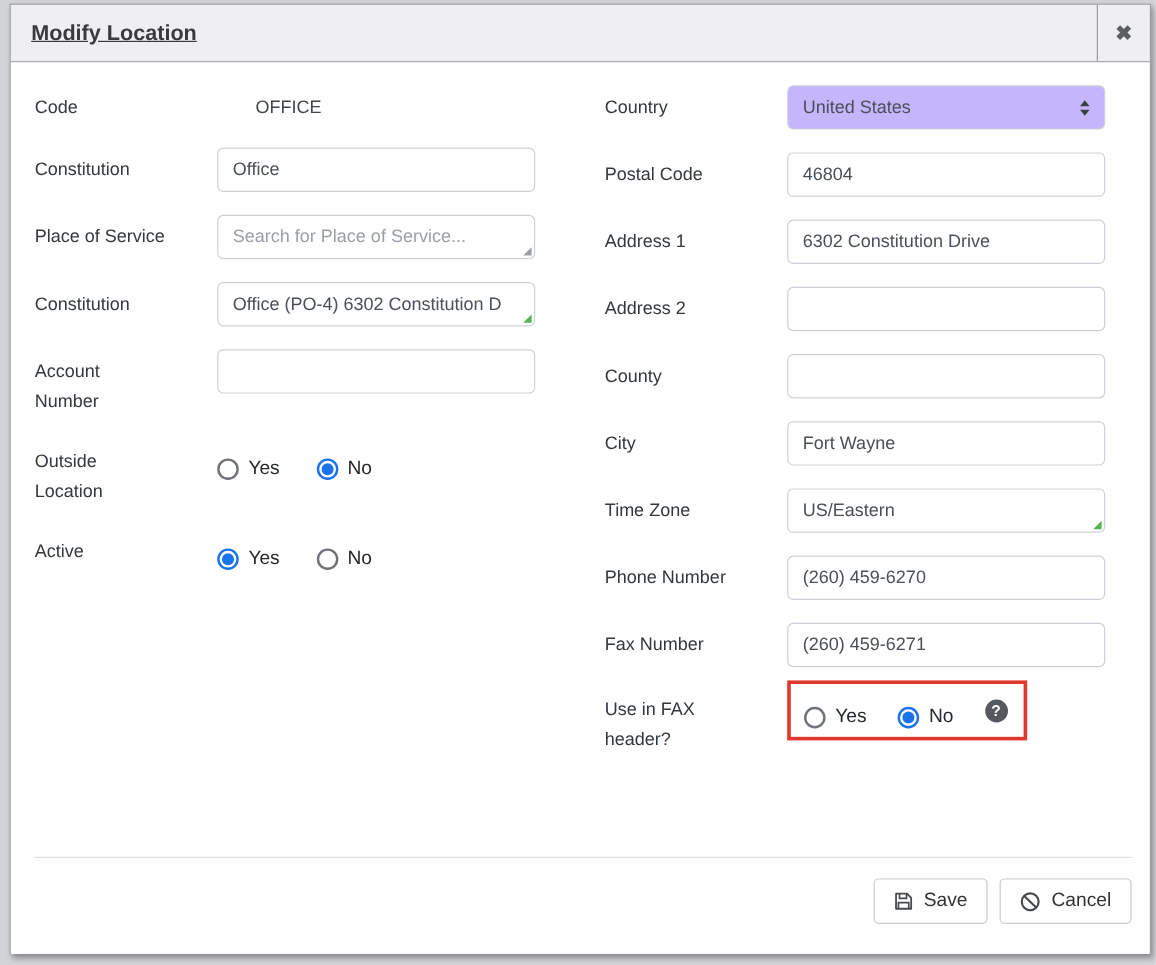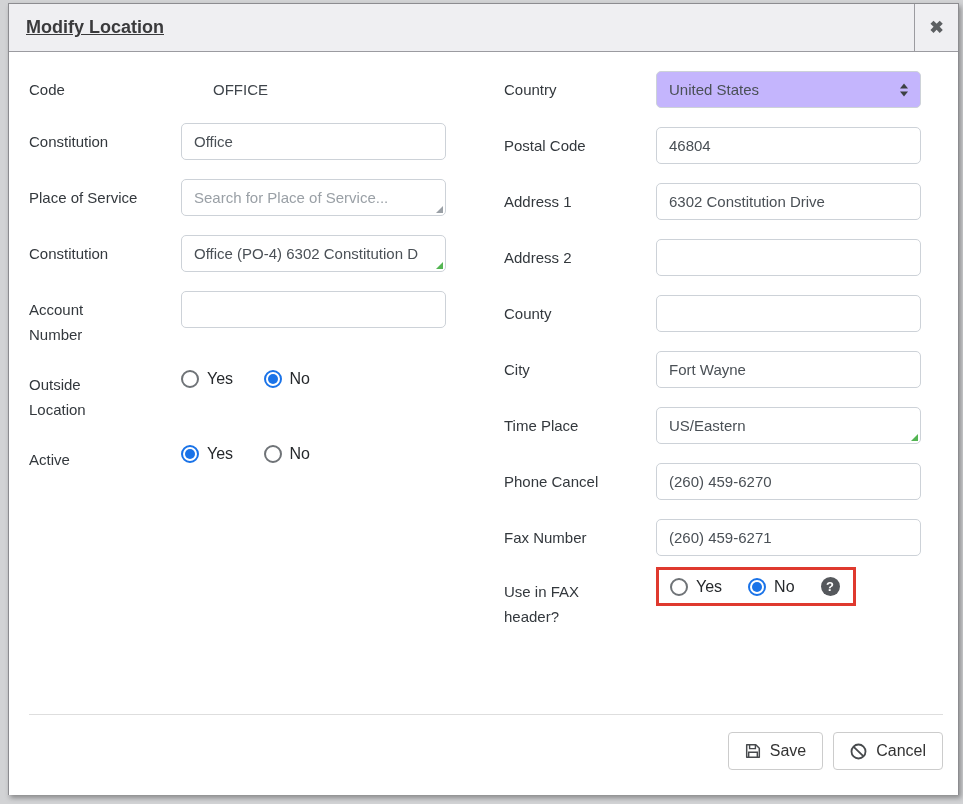--- a/index.html
+++ b/index.html
@@ -90,21 +90,21 @@
     border-left: 4.5px solid transparent; border-right: 4.5px solid transparent;
     border-bottom: 5.5px solid #3c4043;
     margin-bottom: 3px;
   }
   .caret-down {
     width: 0; height: 0;
     border-left: 4.5px solid transparent; border-right: 4.5px solid transparent;
     border-top: 5.5px solid #3c4043;
   }
   .radio-row { padding-top: 4px; }
-  .radio-group { display: inline-flex; align-items: flex-start; margin-right: 26px; cursor: pointer; }
+  .radio-group { display: inline-flex; align-items: flex-start; margin-right: 26px; cursor: pointer; margin-top: 12px; }
   .radio {
     width: 18px; height: 18px;
     border: 2px solid #6f7377; border-radius: 50%;
     background: #fff;
     position: relative;
     flex-shrink: 0;
   }
   .radio.checked { border-color: #1a73e8; }
   .radio.checked::after {
     content: ""; position: absolute; inset: 2px;
@@ -265,29 +265,29 @@
 
       <div class="row">
         <span class="lbl">City</span>
         <div class="field-wrap">
           <input class="tb" type="text" value="Fort Wayne" style="">
         </div>
       </div>
 
 
       <div class="row">
-        <span class="lbl">Time Place</span>
+        <span class="lbl">Time Zone</span>
         <div class="field-wrap">
           <input class="tb" type="text" value="US/Eastern" style="">
           <span class="corner green"></span>
         </div>
       </div>
 
       <div class="row">
-        <span class="lbl">Phone Cancel</span>
+        <span class="lbl">Phone Number</span>
         <div class="field-wrap">
           <input class="tb" type="text" value="(260) 459-6270" style="">
         </div>
       </div>
 
       <div class="row">
         <span class="lbl">Fax Number</span>
         <div class="field-wrap">
           <input class="tb" type="text" value="(260) 459-6271" style="">
         </div>

